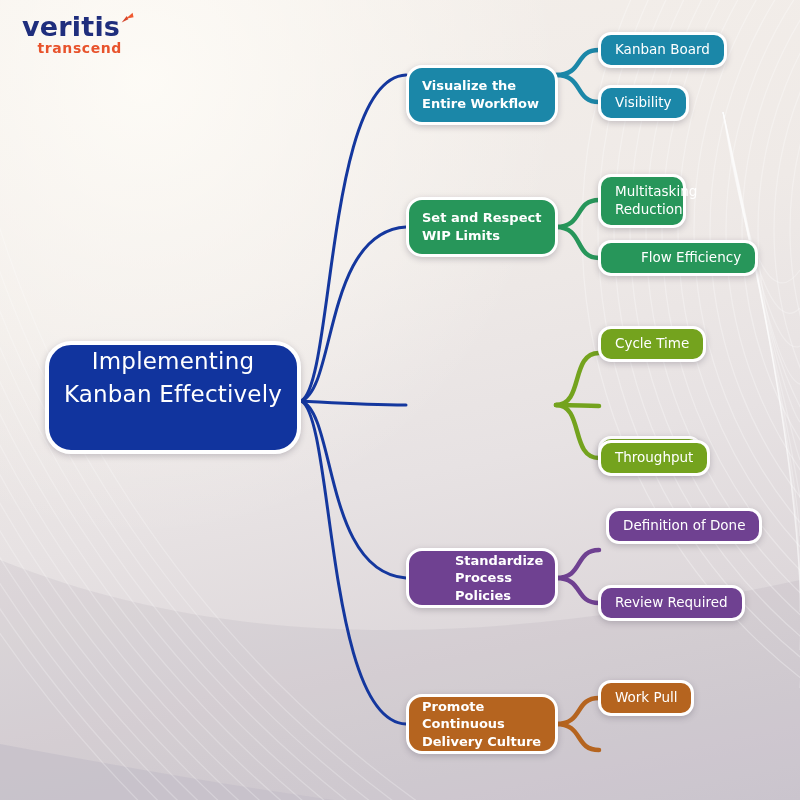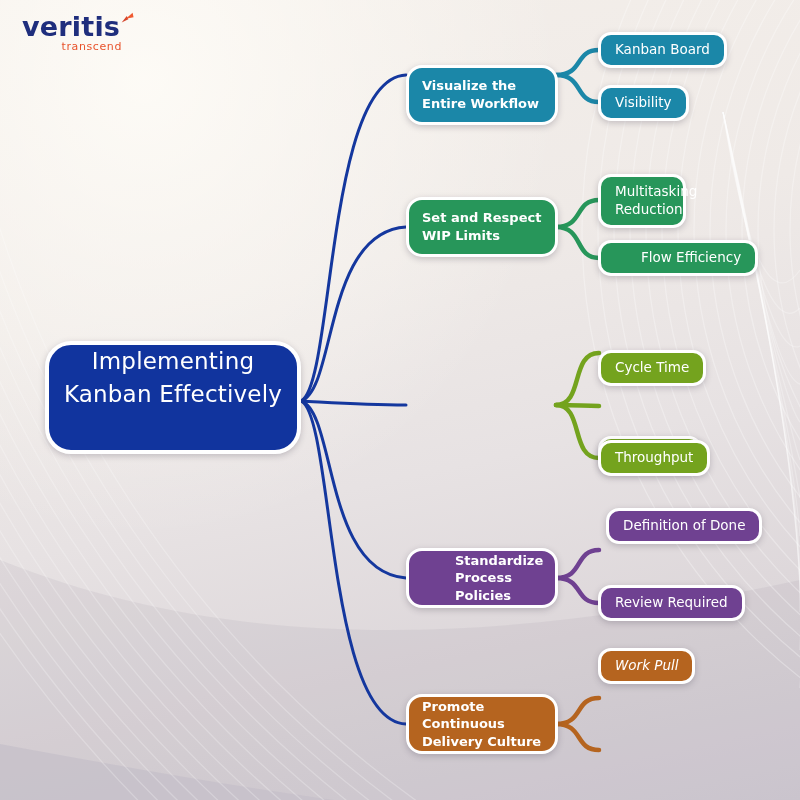--- a/index.html
+++ b/index.html
@@ -20,21 +20,21 @@
   .wedge{fill:#c7c1ca;opacity:.85;}
   .wave{fill:rgba(150,142,160,.12);}
 
   .center-lines path{stroke:var(--node-color,#14379e);stroke-width:3;fill:none;stroke-linecap:round;}
   .branch-lines path{stroke:var(--node-color);stroke-width:4.5;fill:none;stroke-linecap:round;}
 
   .logo{position:absolute;left:22px;top:13px;z-index:3;width:112px;}
   .logo-row{display:flex;align-items:flex-start;}
   .logo-text{font-size:27px;font-weight:700;color:#1f2e7d;letter-spacing:.2px;line-height:1;}
   .logo-mark{width:17px;height:14px;margin-left:1px;margin-top:-2px;}
-  .logo-tagline{font-size:11px;font-weight:400;color:#e8532c;letter-spacing:.6px;text-align:right;width:100px;margin-top:0px;}
+  .logo-tagline{font-size:14px;font-weight:700;color:#e8532c;letter-spacing:.6px;text-align:right;width:100px;margin-top:0px;}
 
   .node{position:absolute;z-index:2;box-sizing:border-box;color:#fff;
         background:var(--node-color,#888);
         box-shadow:0 2px 6px rgba(60,50,70,.25);}
   .center-node{
     left:45px;top:341px;width:256px;height:113px;
     border:4px solid #fff;border-radius:26px;
     display:flex;align-items:flex-start;justify-content:center;text-align:center;
     font-size:23px;font-weight:400;line-height:1.42;letter-spacing:.2px;
   }
@@ -164,32 +164,32 @@
   </div>
   <div class="node sub-node" style="left: 598px; top: 85px; --node-color: #1b87a8;">
     <span>Visibility</span>
   </div>
   <div class="node sub-node wrap" style="left: 598px; top: 174px; --node-color: #27965a;">
     <span>Multitasking Reduction</span>
   </div>
   <div class="node sub-node" style="left: 598px; top: 240px; padding-left: 40px; --node-color: #27965a;">
     <span>Flow Efficiency</span>
   </div>
-  <div class="node sub-node" style="left: 598px; top: 350px; --node-color: #74a31e;">
+  <div class="node sub-node" style="left: 598px; top: 326px; --node-color: #74a31e;">
     <span>Cycle Time</span>
   </div>
   <div class="node sub-node" style="left: 598px; top: 388px; margin-top: 48px; --node-color: #74a31e;">
     <span>Lead Time</span>
   </div>
   <div class="node sub-node" style="left: 598px; top: 440px; --node-color: #74a31e;">
     <span>Throughput</span>
   </div>
   <div class="node sub-node" style="left: 598px; top: 508px; margin-left: 8px; --node-color: #6f4191;">
     <span>Definition of Done</span>
   </div>
   <div class="node sub-node" style="left: 598px; top: 585px; --node-color: #6f4191;">
     <span>Review Required</span>
   </div>
-  <div class="node sub-node" style="left: 598px; top: 648px; font-style: italic; --node-color: #b5641f;">
+  <div class="node sub-node" style="left: 598px; top: 680px; --node-color: #b5641f;">
     <span>Work Pull</span>
   </div>
 
 </div>
 
 </body></html>

